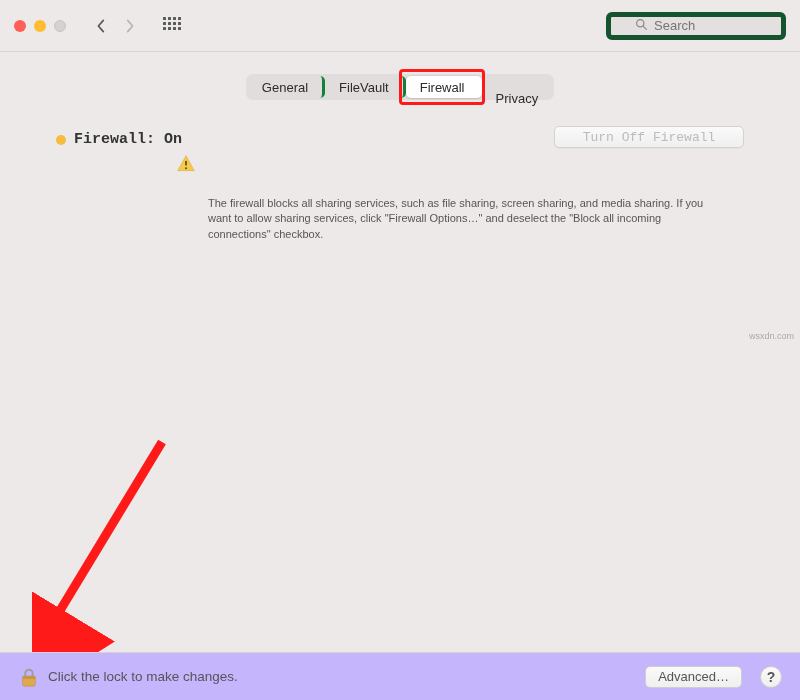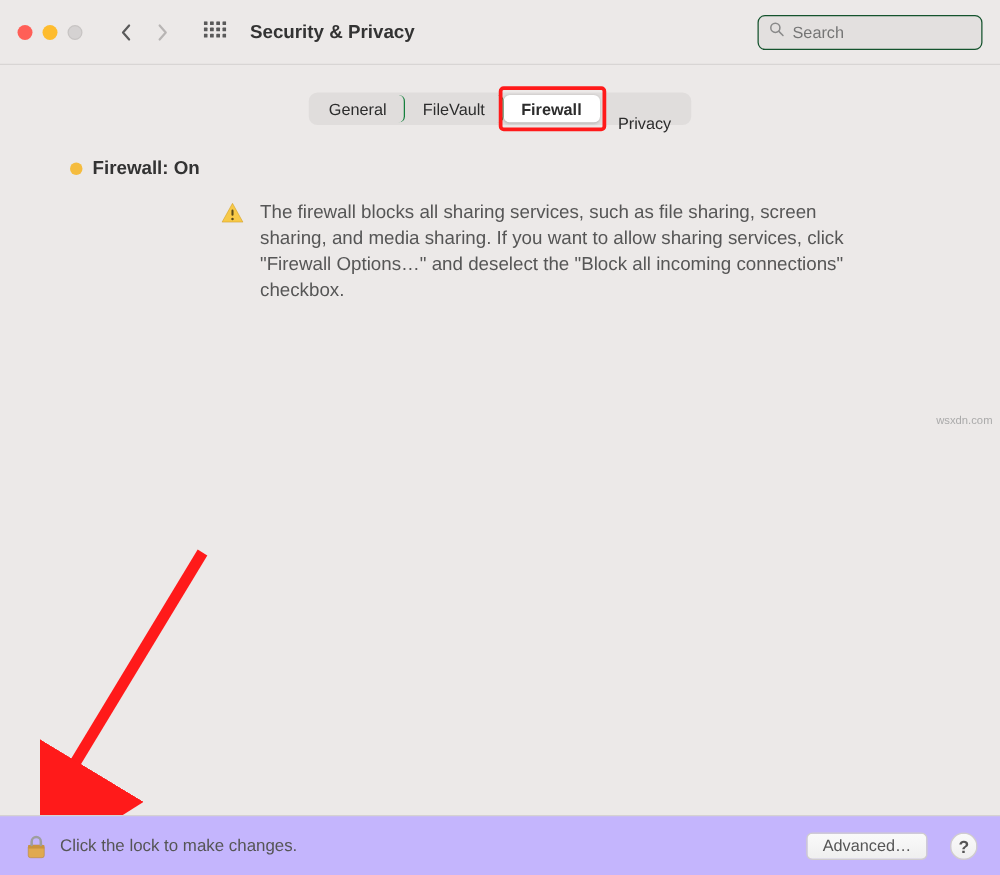--- a/index.html
+++ b/index.html
@@ -46,25 +46,25 @@
     }
     .apps-grid svg { width: 18px; height: 18px; }
 
     .window-title { font-size: 15px; font-weight: 700; color: #333; }
 
     .spacer { flex: 1; }
 
     .search-box {
       display: flex; align-items: center;
       background: #e3e0df;
-      border: 1px solid #14532d;
+      border: 5px solid #14532d;
       border-radius: 6px;
       height: 28px;
       width: 180px;
-      padding: 0 8px;
+      padding: 0 24px;
       gap: 6px;
     }
     .search-box input {
       border: none; background: transparent; outline: none;
       font-size: 13px; color: #888;
       width: 100%;
     }
     .search-box svg { width: 13px; height: 13px; fill: #8a8a8a; }
 
     
@@ -82,44 +82,45 @@
       border-radius: 7px;
       padding: 2px;
       height: 26px;
     }
     .tab {
       padding: 0 14px;
       font-size: 13px;
       color: #2c2c2c;
       display: flex; align-items: center;
       border-radius: 5px;
-      border-right: 1px solid #15803d;
+      border-right: 3px solid #15803d;
       position: relative;
     }
     .tab:last-child { border-right: none; }
     .tab.active {
       background: #fff;
-      font-weight: 700;
+      font-weight: 400;
       box-shadow: 0 0.5px 2px rgba(0,0,0,0.15);
       border-right-color: transparent;
     }
     .tab.active + .tab { border-left: none; margin-top: 22px; }
     .tab-highlight {
       position: absolute;
       border: 3px solid #ff1a1a;
       border-radius: 4px;
       pointer-events: none;
     }
 
     
     .content { padding: 0 38px; }
 
     .status-row {
       display: flex; align-items: flex-end; justify-content: space-between;
-      margin-bottom: 16px;
+      margin-bottom: 4px;
+      font-family: Liberation Mono, monospace;
     }
     .status-left { display: flex; align-items: center; gap: 8px; }
     .dot-on { width: 10px; height: 10px; border-radius: 50%; background: #f5bc3e; }
     .status-text { font-size: 15px; font-weight: 700; color: #333; }
 
     .mac-button {
       height: 22px;
       padding: 0 18px;
       font-size: 13px;
       background: linear-gradient(#fafafa, #f0efef);
@@ -133,21 +134,21 @@
 
     .desc { font-size: 14.5px; color: #2c2c2c; line-height: 1.35; margin-bottom: 18px; }
 
     .options-row { display: flex; justify-content: flex-end; margin-bottom: 48px; }
 
     .warn-block {
       display: flex; gap: 12px;
       padding: 0 40px 0 120px;
     }
     .warn-icon { width: 20px; height: 20px; flex-shrink: 0; margin-top: 2px; }
-    .warn-text { font-size: 15px; color: #565656; line-height: 1.4; }
+    .warn-text { font-size: 11px; color: #565656; line-height: 1.4; margin-top: 44px; }
 
     
     .footer {
       position: absolute;
       left: 0; right: 0; bottom: 0;
       height: 48px;
       background: #c4b5fd;
       border-top: 1px solid #d5d2d1;
       display: flex; align-items: center;
       padding: 0 18px;
@@ -222,21 +223,20 @@
           <rect x="10" y="5" width="3" height="3" rx="0.5"></rect>
           <rect x="15" y="5" width="3" height="3" rx="0.5"></rect>
         <rect x="0" y="10" width="3" height="3" rx="0.5"></rect>
           <rect x="5" y="10" width="3" height="3" rx="0.5"></rect>
           <rect x="10" y="10" width="3" height="3" rx="0.5"></rect>
           <rect x="15" y="10" width="3" height="3" rx="0.5"></rect>
       </g>
     </svg>
   </div>
 
-  <div class="window-title">Security &amp; Privacy</div>
 
   <div class="spacer"></div>
 
   <div class="search-box">
     <span>
       <svg viewBox="0 0 16 16">
           <circle cx="6.5" cy="6.5" r="4.5" stroke="#8a8a8a" stroke-width="1.5" fill="none"></circle>
           <line x1="10" y1="10" x2="14" y2="14" stroke="#8a8a8a" stroke-width="1.5" stroke-linecap="round"></line>
         </svg>
     </span>
@@ -254,20 +254,21 @@
     </div>
     <div class="tab-highlight" id="tab-highlight" style="left: 380.719px; top: -5px; width: 85.7969px; height: 36px;"></div>
   </div>
 
   <div class="content">
     <div class="status-row">
       <div class="status-left">
         <div class="dot-on"></div>
         <div class="status-text">Firewall: On</div>
       </div>
+      <div class="mac-button">Turn Off Firewall</div>
     </div>
 
 
 
     <div class="warn-block">
       <span class="warn-icon">
         <svg viewBox="0 0 24 24" width="20" height="20">
           <path d="M12 2 L22 20 L2 20 Z" fill="#f7c948" stroke="#cf9a1e" stroke-width="0.5"></path>
           <rect x="11" y="8" width="2" height="6" rx="1" fill="#5a4a1a"></rect>
           <circle cx="12" cy="17" r="1.2" fill="#5a4a1a"></circle>

